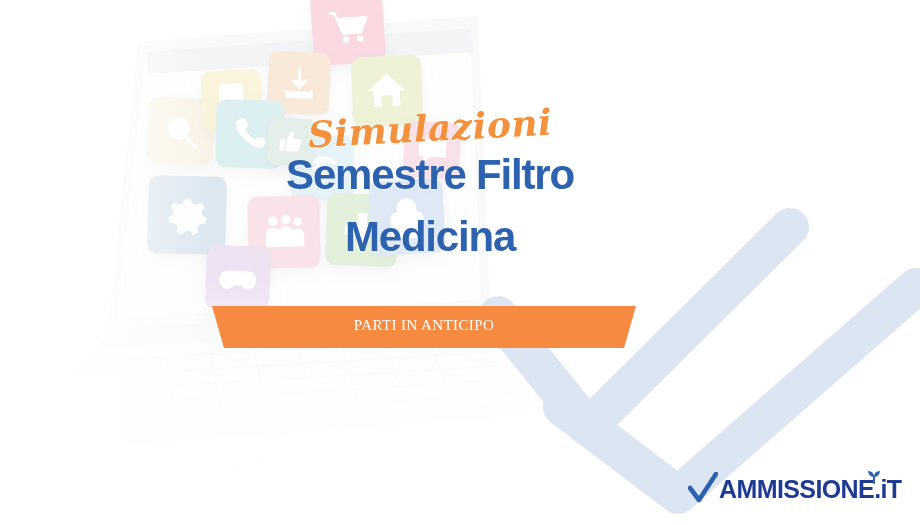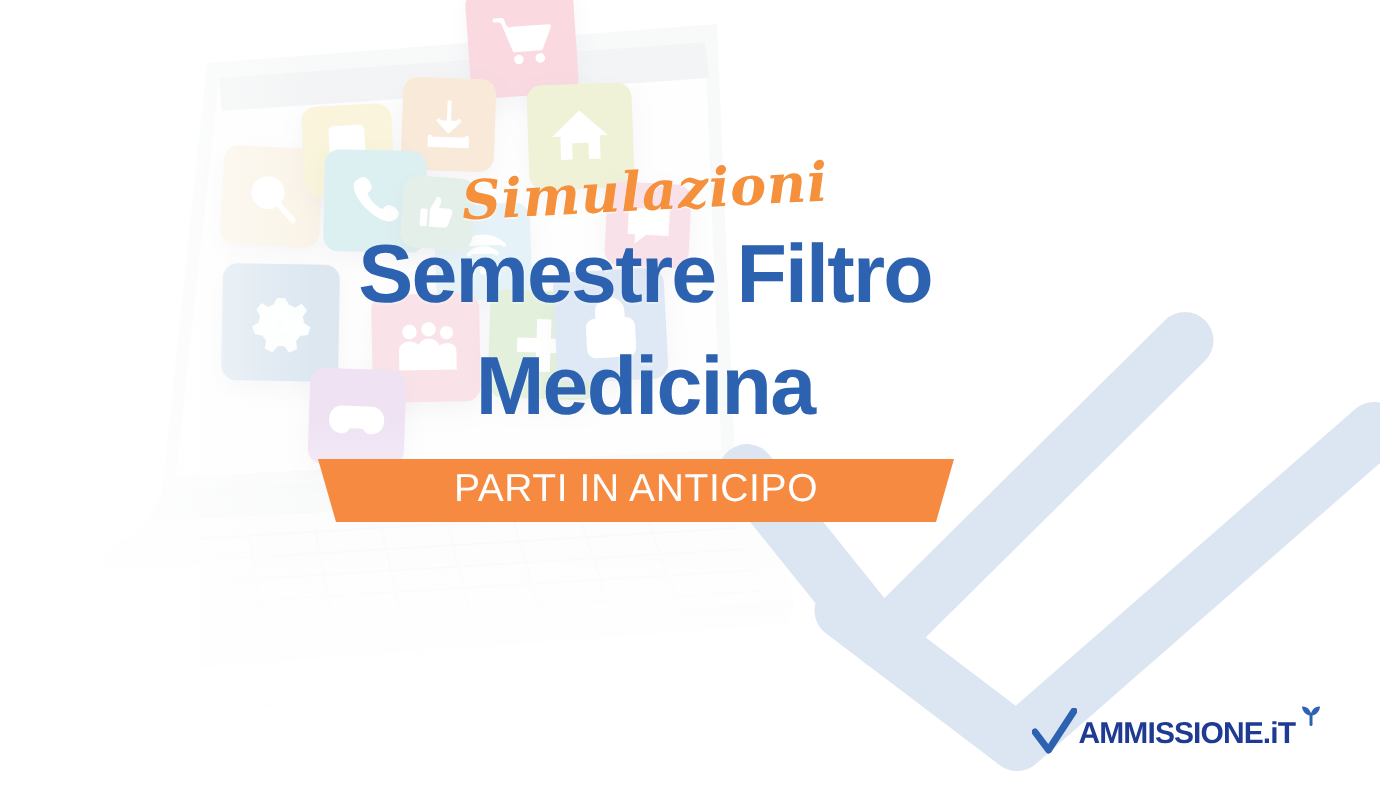--- a/index.html
+++ b/index.html
@@ -43,43 +43,43 @@
     font-style:italic;font-weight:700;
     font-size:36px;line-height:1;
     color:#F5903C;
     letter-spacing:.5px;
     transform:rotate(-3deg);
     text-shadow:0 1px 0 rgba(255,255,255,.7);
   }
   .title{
     font-family:"Liberation Sans", sans-serif;
     font-weight:700;color:#2C62B0;
-    font-size:55px;line-height:1.02;
+    font-size:42px;line-height:1.02;
     letter-spacing:-1.2px;
     margin-top:8px;
     text-shadow:0 1px 2px rgba(255,255,255,.55);
   }
   .title .line2{display:block;margin-top:19px;}
 
   
   .ribbon{position:absolute;left:212px;top:306px;width:424px;height:42px;}
   .ribbon svg{position:absolute;inset:0;width:100%;height:100%;}
   .ribbon-label{
     position:absolute;inset:0;display:flex;align-items:center;justify-content:center;
-    color:#ffffff;font-size:26px;font-weight:400;letter-spacing:.4px;
-    font-family:Liberation Sans, sans-serif;
+    color:#ffffff;font-size:15px;font-weight:400;letter-spacing:.4px;
+    font-family:Liberation Serif, serif;
     padding-bottom:3px;
   }
 
   
   .brand{position:absolute;left:688px;top:468px;height:42px;display:flex;align-items:center;}
   .brand-check{display:block;margin-right:1px;}
   .brand-text{
     font-family:"Liberation Sans", sans-serif;
-    font-weight:700;font-size:20px;letter-spacing:-.6px;color:#1F3A93;line-height:1;
+    font-weight:700;font-size:25px;letter-spacing:-.6px;color:#1F3A93;line-height:1;
   }
   .brand-sprout{position:absolute;left:178px;top:2px;}
 </style>
 </head>
 <body>
 
 <div class="stage">
 
   <div class="laptop">
     <svg viewBox="0 0 560 470" xmlns="http://www.w3.org/2000/svg">

